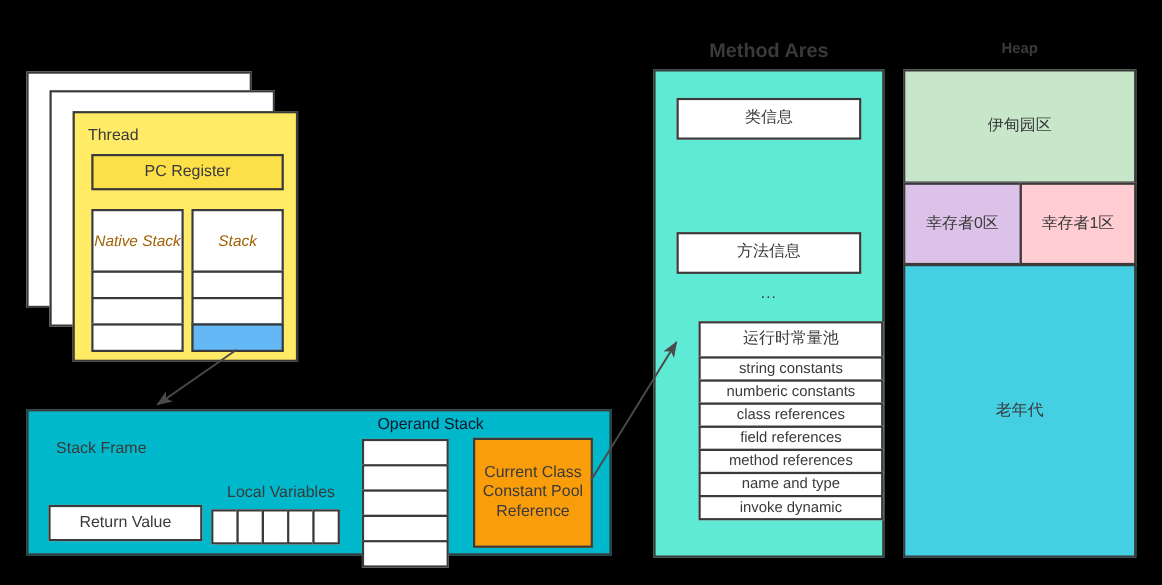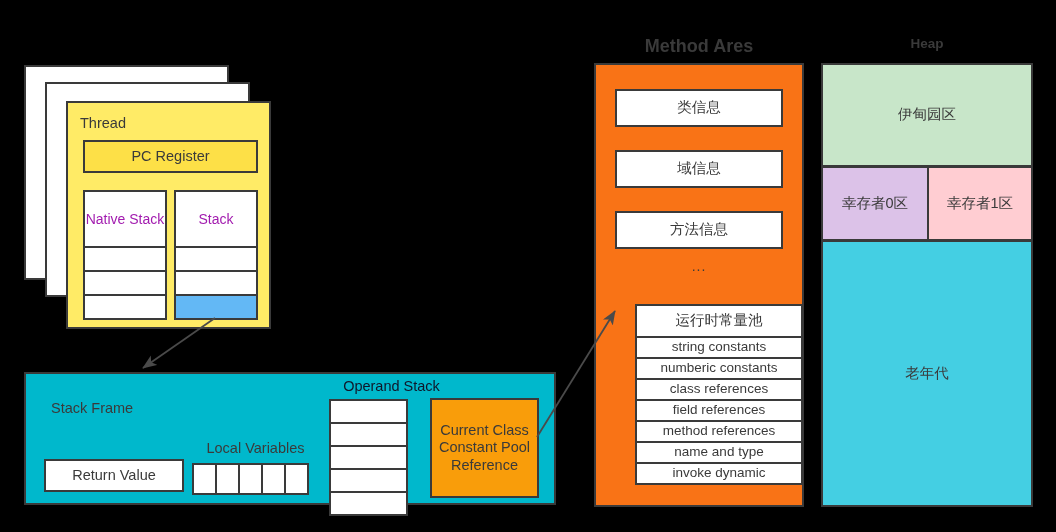--- a/index.html
+++ b/index.html
@@ -68,23 +68,24 @@
   }
   #native-stack-col { left: 15px; }
   #stack-col { left: 106px; }
   .stack-cell {
     box-sizing: border-box;
     border: 2px solid #3a3a3a;
     background: #ffffff;
     display: flex;
     align-items: center;
     justify-content: center;
-    color: #a21caf;
+    color: #a16207;
     font-size: 14px;
     line-height: 1.15;
+    font-style: italic;
   }
   .stack-cell.head { height: 58px; }
   .stack-cell.slot { height: 26px; margin-top: -2px; }
   .stack-cell.active { background: #63b8f5; }
 
   
   #stack-frame {
     left: 24px; top: 372px; width: 532px; height: 133px;
     background: #00b8cc;
     display: block;
@@ -148,21 +149,21 @@
   }
 
   
   #method-area-title {
     left: 594px; top: 36px; width: 210px;
     font-size: 18px;
     font-weight: bold;
   }
   #method-area {
     left: 594px; top: 63px; width: 210px; height: 444px;
-    background: #f97316;
+    background: #5eead4;
     display: block;
   }
   .ma-item {
     position: absolute;
     left: 19px; width: 168px; height: 38px;
     box-sizing: border-box;
     border: 2px solid #3a3a3a;
     background: #ffffff;
     display: flex;
     align-items: center;
@@ -176,21 +177,21 @@
   #ma-ellipsis {
     position: absolute;
     left: 19px; top: 193px; width: 168px;
     text-align: center;
     font-size: 14px;
     color: #3a3a3a;
     letter-spacing: 1px;
   }
   #constant-pool-col {
     position: absolute;
-    left: 19px; top: 239px;
+    left: 19px; top: 227px;
     width: 168px;
     padding-left: 20px;
   }
   #cp-head {
     box-sizing: border-box;
     height: 34px;
     border: 2px solid #3a3a3a;
     background: #ffffff;
     display: flex; align-items: center; justify-content: center;
     color: #3a3a3a;
@@ -295,21 +296,20 @@
 
     <div class="box" id="ccpr-box" style="white-space: pre-line;">Current Class
 Constant Pool
 Reference</div>
   </div>
 
   <div class="label-free" id="method-area-title">Method Ares</div>
 
   <div class="box" id="method-area">
     <div class="ma-item" id="ma-item-0">类信息</div>
-    <div class="ma-item" id="ma-item-1">域信息</div>
     <div class="ma-item" id="ma-item-2">方法信息</div>
     <div id="ma-ellipsis">...</div>
 
     <div id="constant-pool-col">
       <div id="cp-head">运行时常量池</div>
       <div class="cp-row">string constants</div>
       <div class="cp-row">numberic constants</div>
       <div class="cp-row">class references</div>
       <div class="cp-row">field references</div>
       <div class="cp-row">method references</div>

